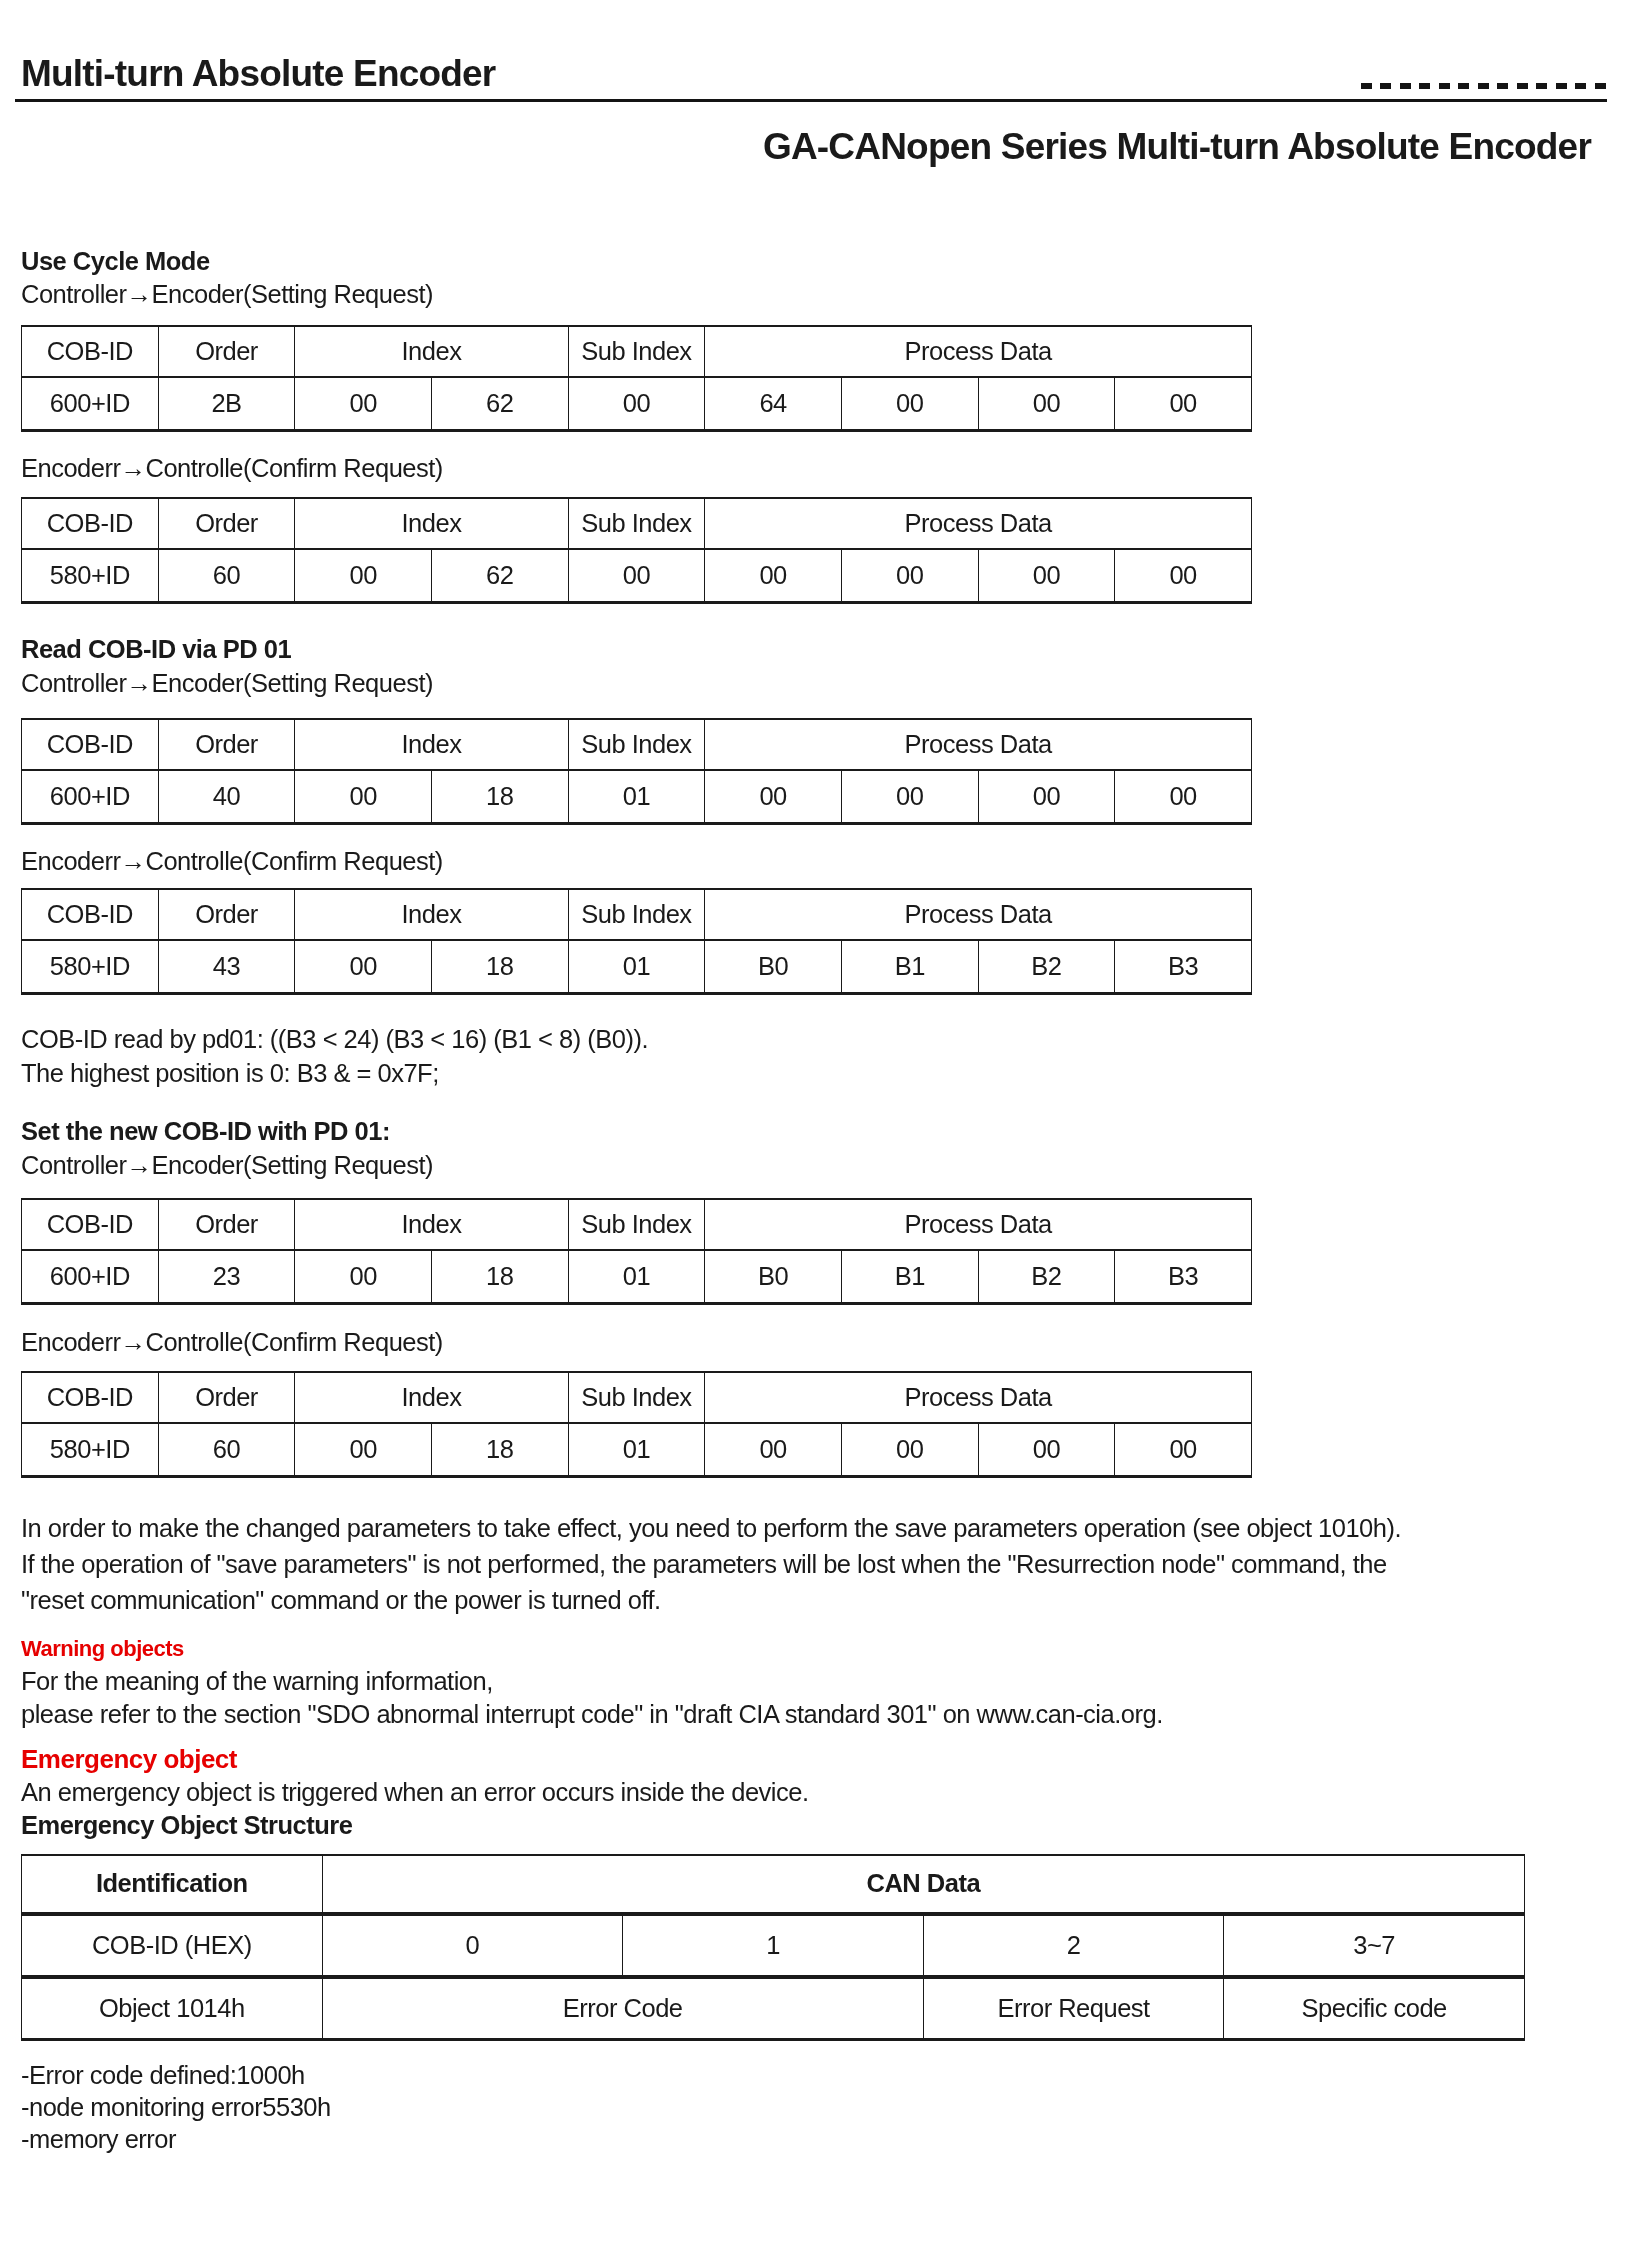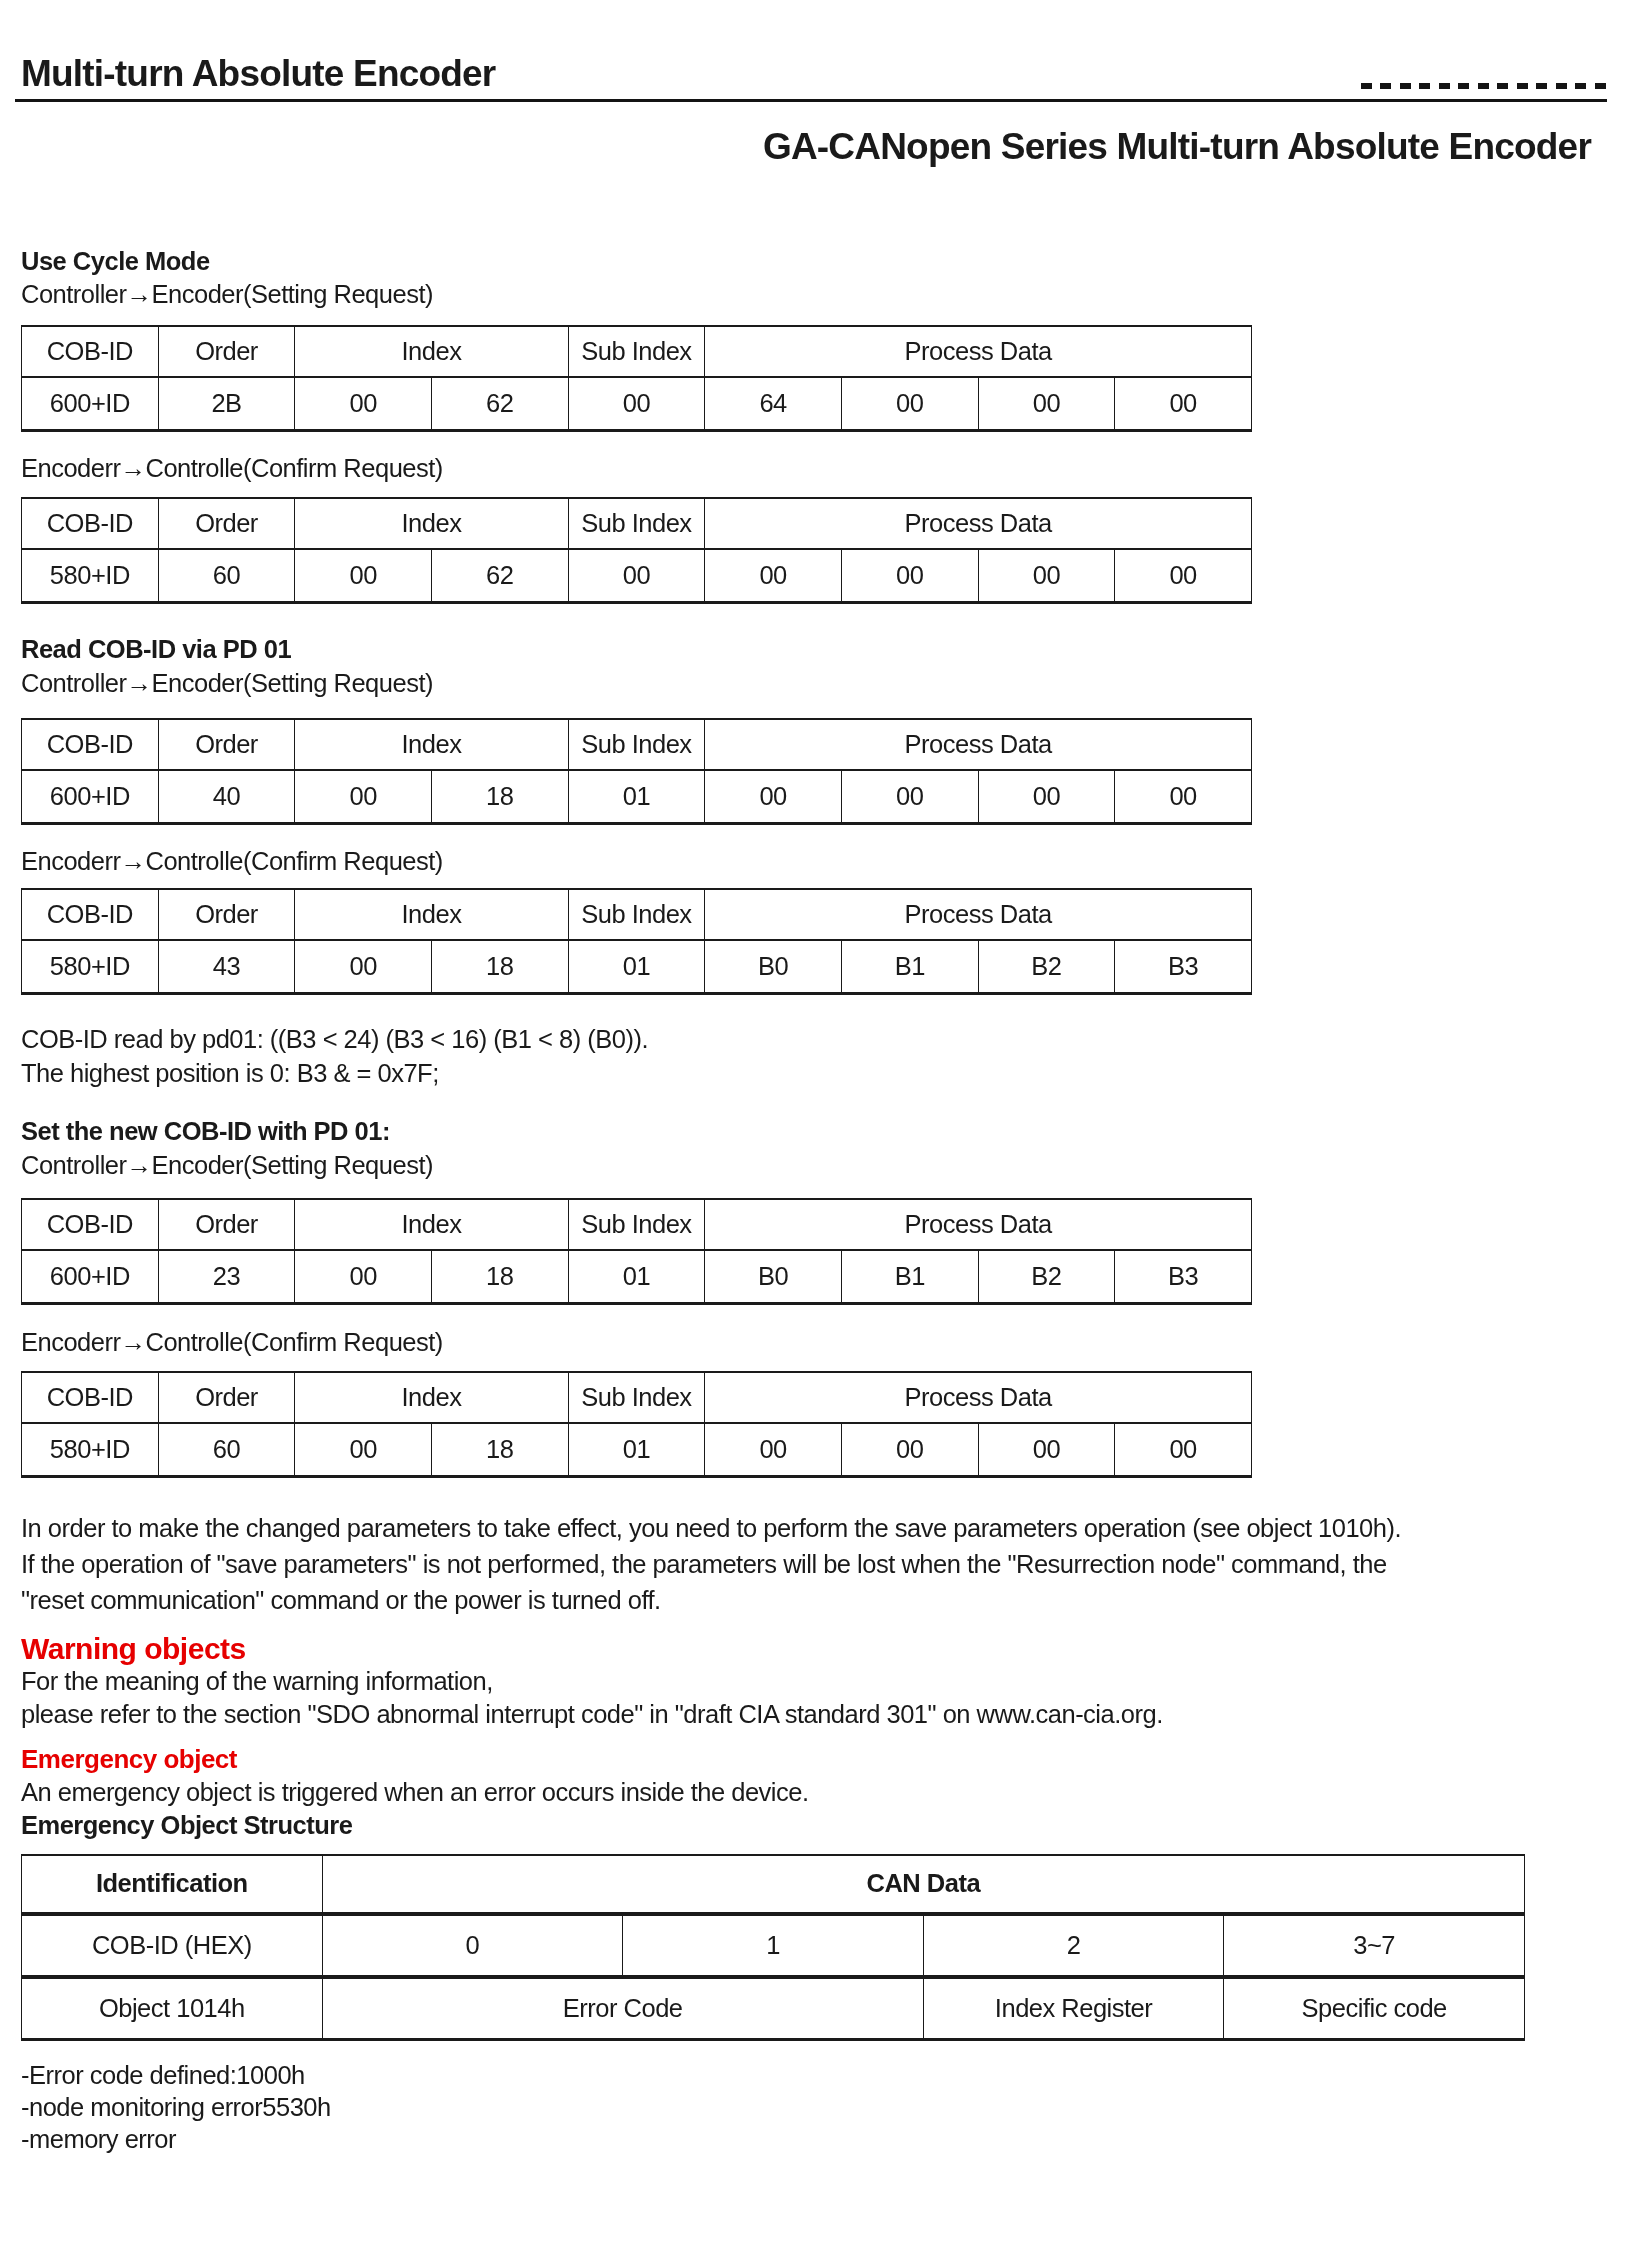--- a/index.html
+++ b/index.html
@@ -306,21 +306,21 @@
       </tbody>
     </table>
 
   <div class="t para">
     <div>In order to make the changed parameters to take effect, you need to perform the save parameters operation (see object 1010h).</div>
     <div>If the operation of "save parameters" is not performed, the parameters will be lost when the "Resurrection node" command, the</div>
     <div>"reset communication" command or the power is turned off.</div>
   </div>
 
   <div class="t warn-block">
-    <div class="red" style="font-size:30px;">Warning objects</div>
+    <div class="red" style="font-size:22px;">Warning objects</div>
     <div>For the meaning of the warning information,</div>
     <div>please refer to the section "SDO abnormal interrupt code" in "draft CIA standard 301" on www.can-cia.org.</div>
   </div>
 
   <div class="t" style="margin-top:12px;line-height:33px;">
     <div class="red" style="font-size:26px;">Emergency object</div>
     <div>An emergency object is triggered when an error occurs inside the device.</div>
     <div class="b">Emergency Object Structure</div>
   </div>
 
@@ -340,21 +340,21 @@
       <tr>
         <td>COB-ID (HEX)</td>
         <td>0</td>
         <td>1</td>
         <td>2</td>
         <td>3~7</td>
       </tr>
       <tr>
         <td>Object 1014h</td>
         <td colspan="2">Error Code</td>
-        <td>Index Register</td>
+        <td>Error Request</td>
         <td>Specific code</td>
       </tr>
     </tbody>
   </table>
 
   <div class="t foot">
     <div>-Error code defined:1000h</div>
     <div>-node monitoring error5530h</div>
     <div>-memory error</div>
   </div>

